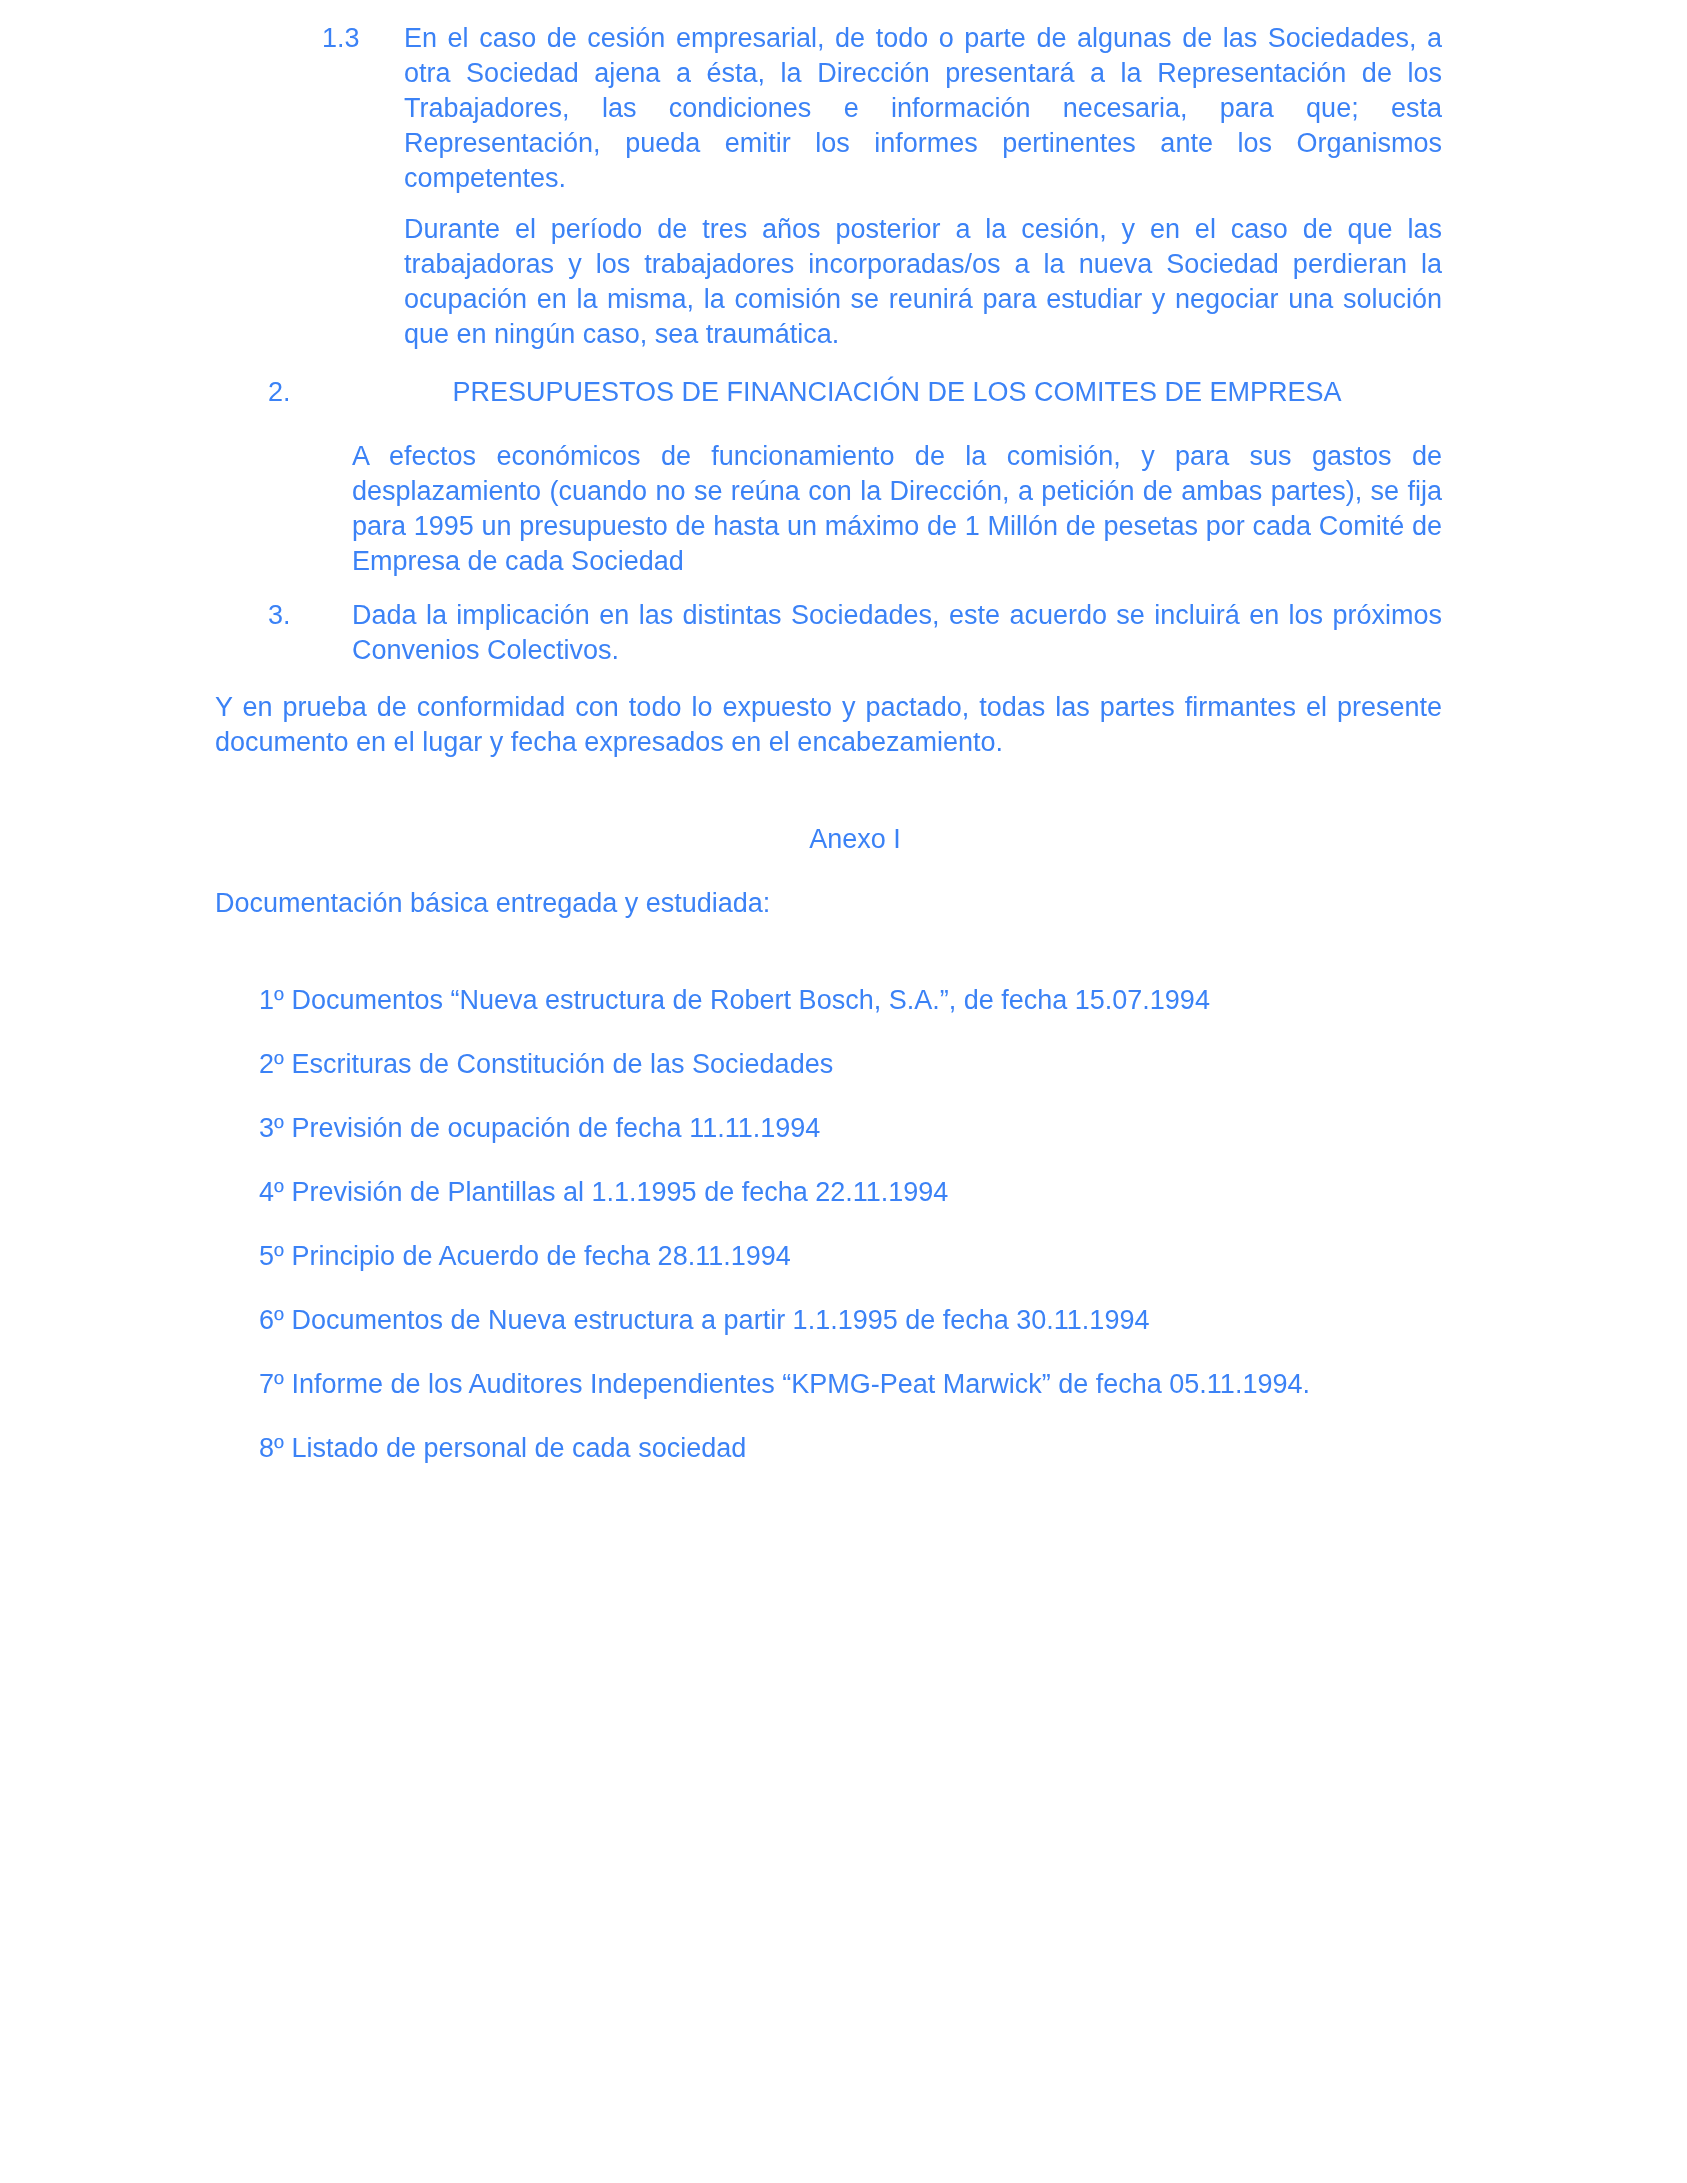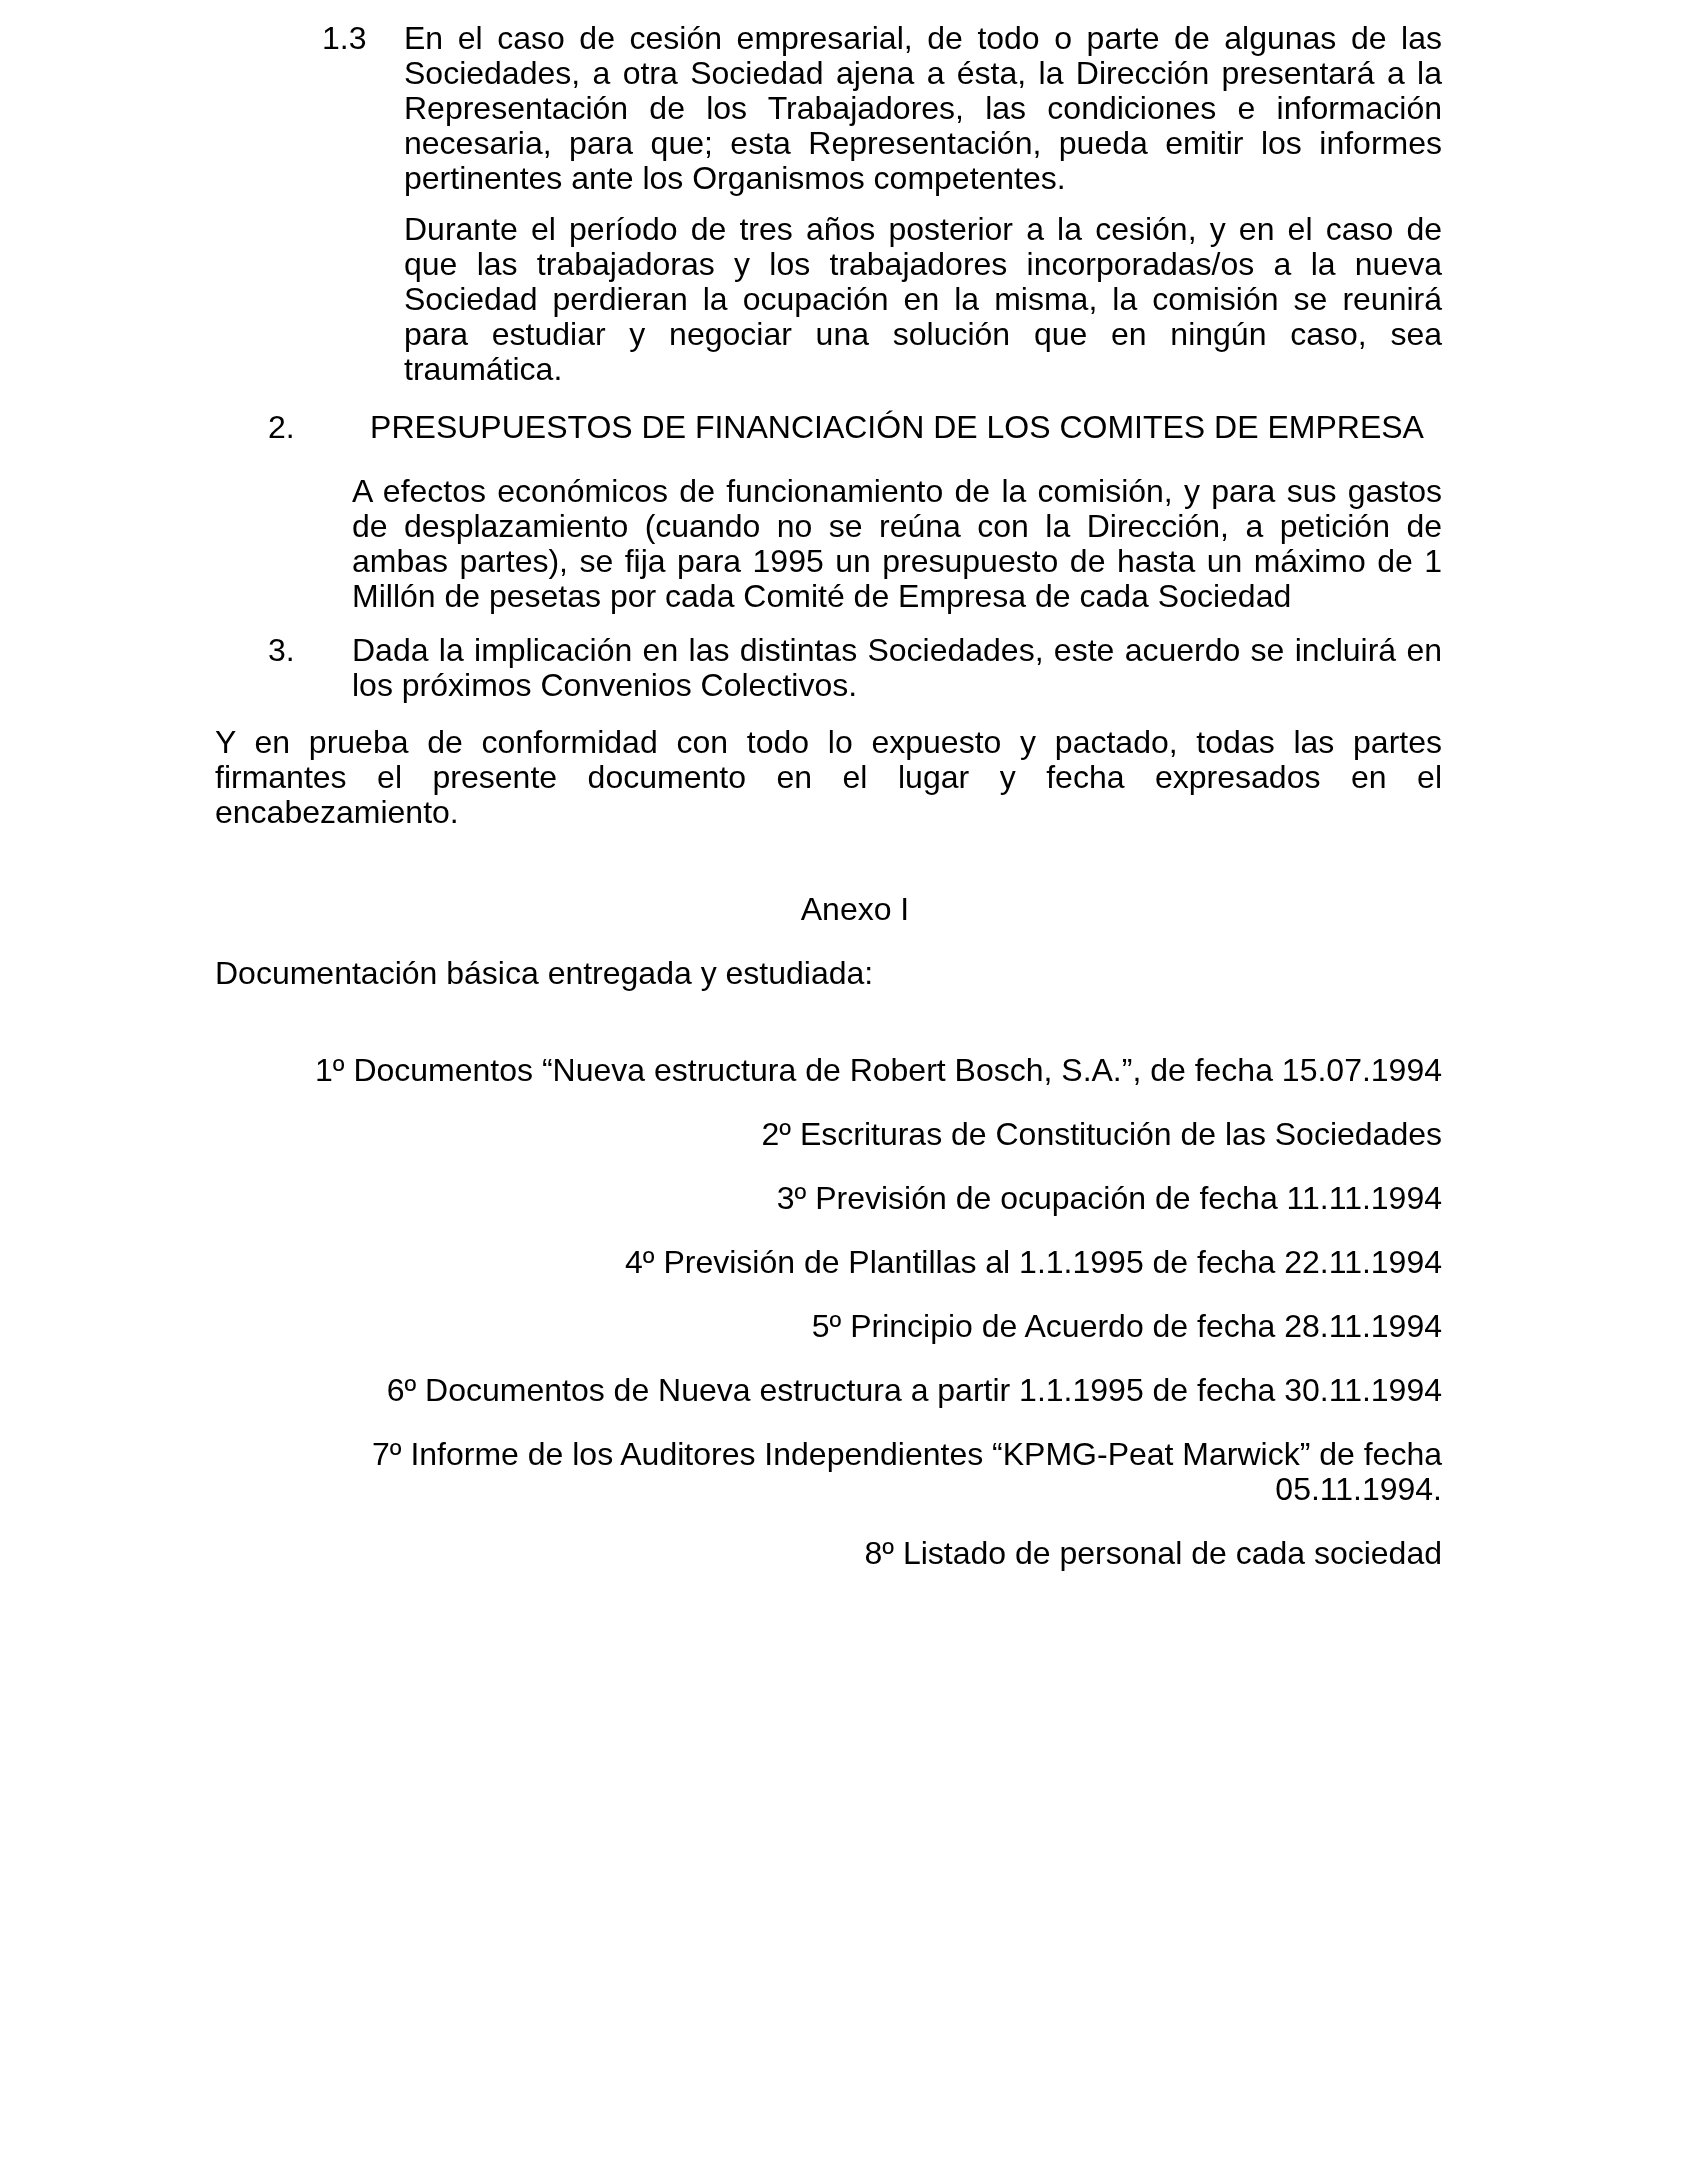--- a/index.html
+++ b/index.html
@@ -5,23 +5,23 @@
   html, body {
     margin: 0;
     padding: 0;
     background: #ffffff;
   }
   .page {
     position: relative;
     width: 1688px;
     height: 2183px;
     background: #ffffff;
-    color: #000000;
+    color: #3b82f6;
     font-family: "Liberation Sans", "DejaVu Sans", sans-serif;
-    font-size: 32px;
+    font-size: 27px;
     line-height: 35px;
     box-sizing: border-box;
     padding: 20.5px 246px 0 215px;
     overflow: hidden;
   }
   p { margin: 0; }
   .just { text-align: justify; }
 
   
   .clause {
@@ -63,22 +63,21 @@
     margin-right: 0;
     text-align: center;
   }
 
   .annex-intro {
     margin-top: 29px;
   }
 
   .annex-list {
     margin-top: 62px;
-    margin-left: 81px;
-    text-align: right;
+    margin-left: 44px;
   }
   .annex-item {
     margin-bottom: 29px;
   }
 </style>
 </head>
 <body>
 
 <div class="page">
 

